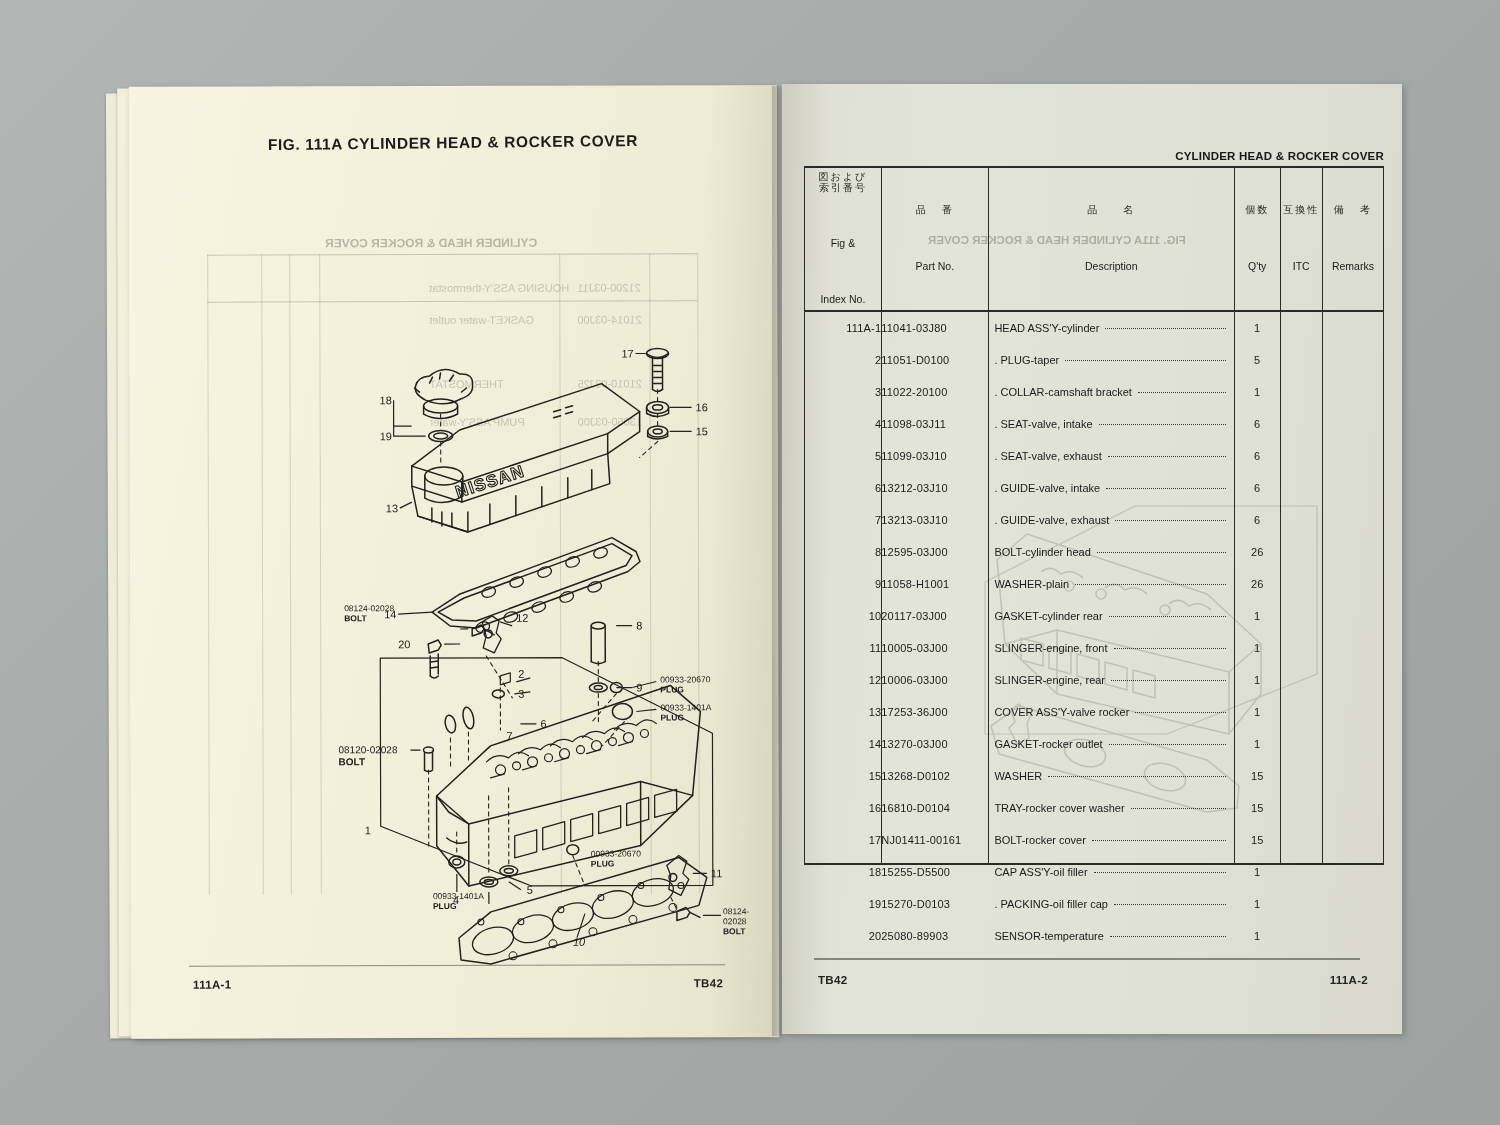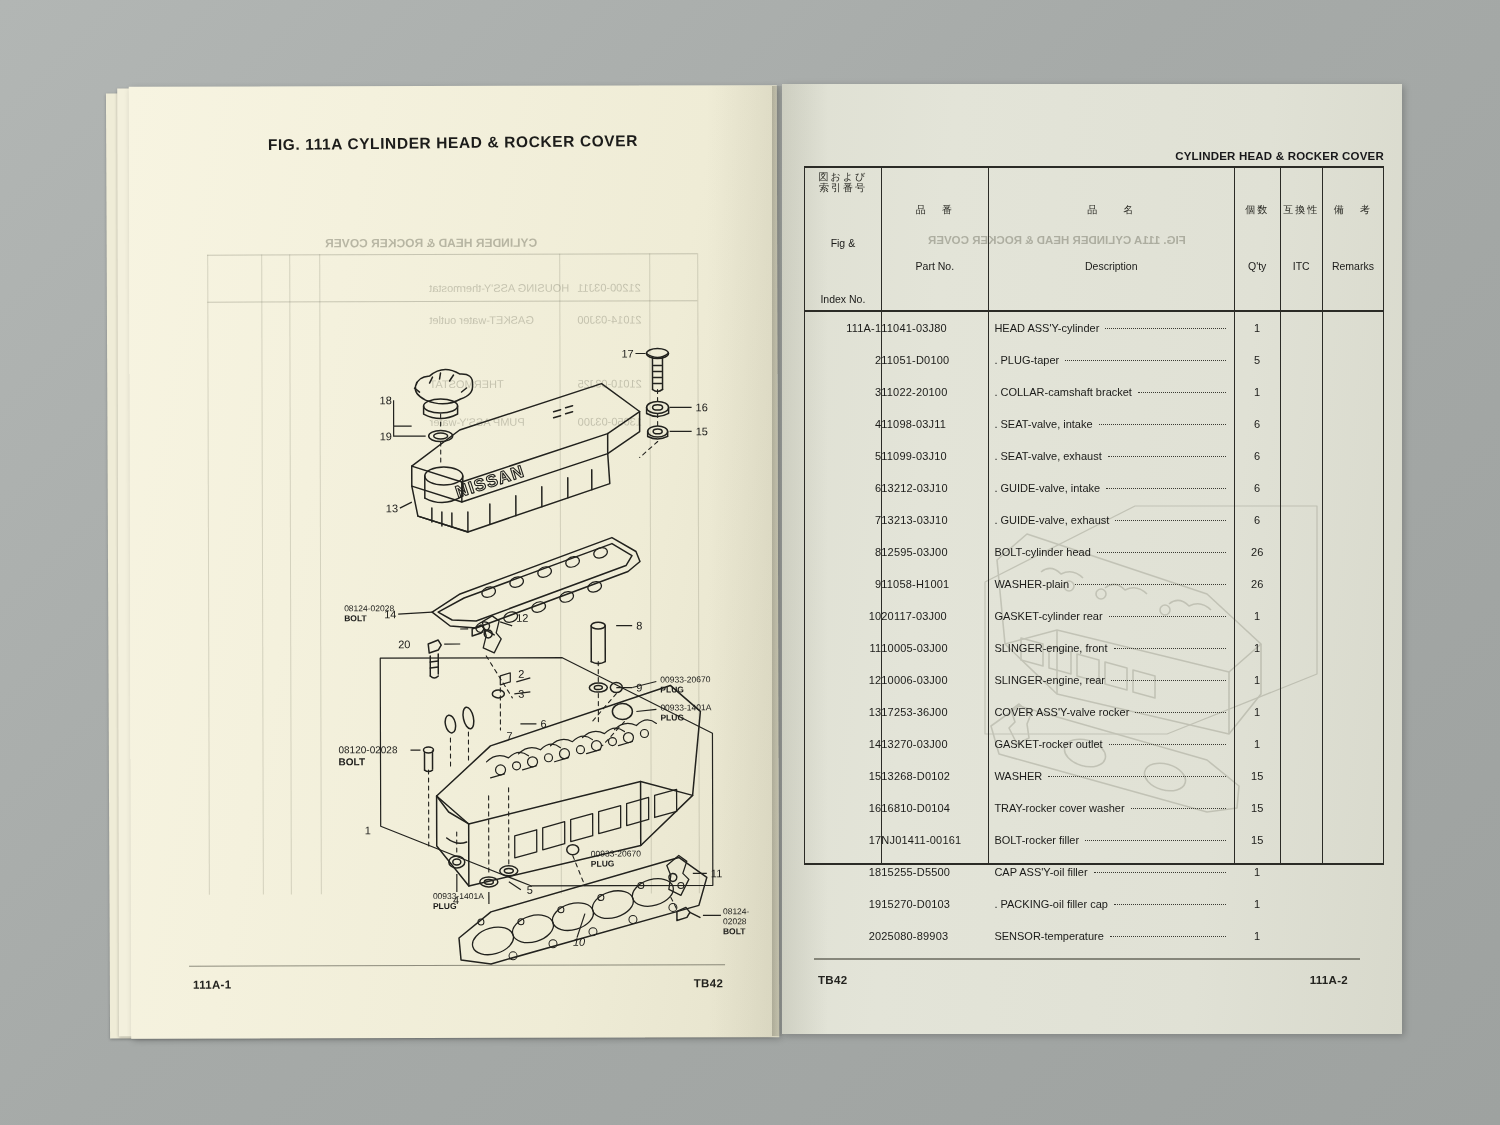--- a/index.html
+++ b/index.html
@@ -104,21 +104,21 @@
   #diagram svg { display:block; width:100%; height:100%; }
 
   .foot {
     position: absolute; bottom: 48px;
     font-size: 11.5px; font-weight: bold; color: #23231f;
     letter-spacing: .3px;
   }
   #foot-left-page  { left: 62px; }
   #foot-left-model { right: 56px; }
   #foot-right-model{ left: 36px; }
-  #foot-right-page { right: 54px; }
+  #foot-right-page { right: 34px; }
 
   .foot-rule {
     position: absolute; height: 1px;
     background: rgba(60,60,50,.55);
   }
 
   
   #rt-header {
     position: absolute;
     left: 24px; top: 66px;
@@ -828,21 +828,21 @@
             </td>
             <td class="qty">15</td>
             <td class="itc"></td>
             <td class="rem"></td>
           </tr>
           <tr>
             <td class="idx">17</td>
             <td class="part">NJ01411-00161</td>
             <td>
               <div class="desc-wrap">
-                <span class="desc-txt">BOLT-rocker filler</span>
+                <span class="desc-txt">BOLT-rocker cover</span>
                 <span class="leader"></span>
               </div>
             </td>
             <td class="qty">15</td>
             <td class="itc"></td>
             <td class="rem"></td>
           </tr>
           <tr>
             <td class="idx">18</td>
             <td class="part">15255-D5500</td>

